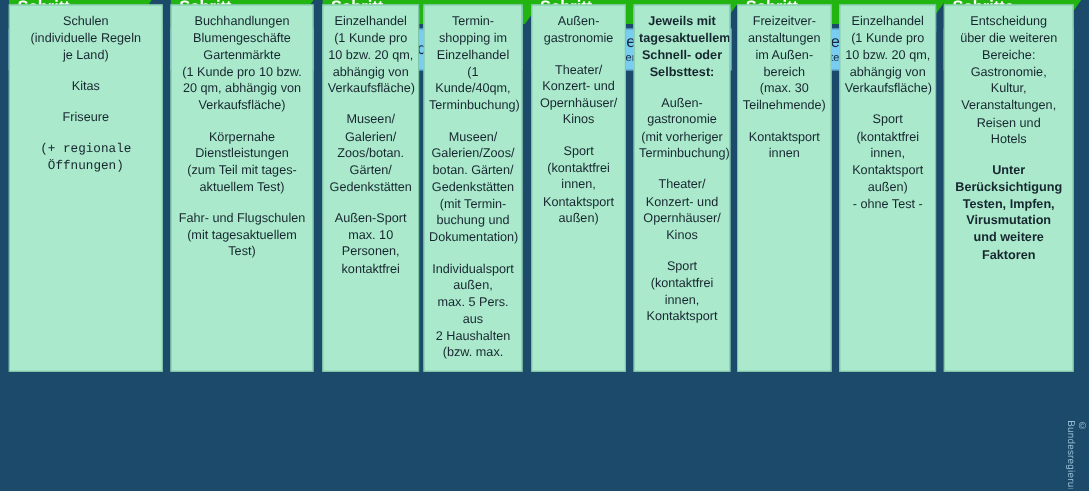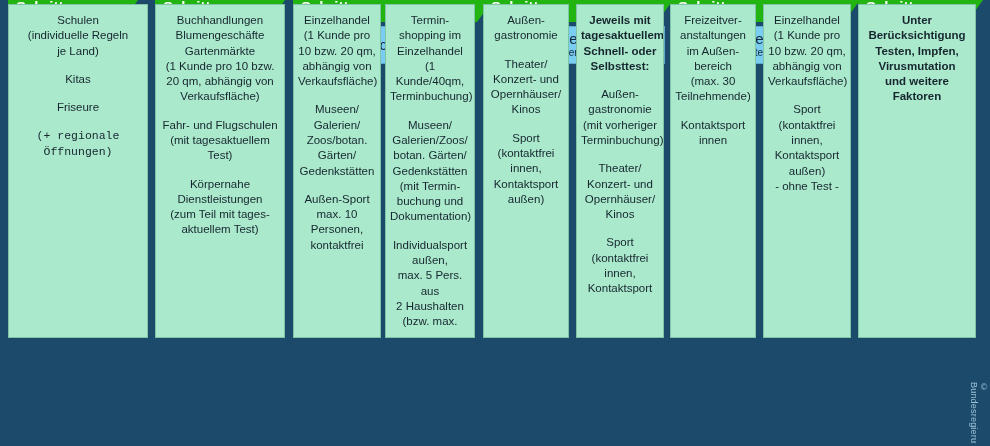--- a/index.html
+++ b/index.html
@@ -214,27 +214,27 @@
         <div class="blk" style="white-space: pre-line; font-family: Liberation Mono, monospace;">(+ regionale
 Öffnungen)</div>
       </div>
       <div class="panel" style="position: absolute; left: 155px; width: 130px; top: 4px;">
         <div class="blk" style="white-space: pre-line; text-align: center;">Buchhandlungen
 Blumengeschäfte
 Gartenmärkte
 (1 Kunde pro 10 bzw.
 20 qm, abhängig von
 Verkaufsfläche)</div>
-        <div class="blk" style="white-space: pre-line;">Fahr- und Flugschulen
-(mit tagesaktuellem
-Test)</div>
         <div class="blk" style="white-space: pre-line;">Körpernahe
 Dienstleistungen
 (zum Teil mit tages-
 aktuellem Test)</div>
+        <div class="blk" style="white-space: pre-line;">Fahr- und Flugschulen
+(mit tagesaktuellem
+Test)</div>
       </div>
       <div class="panel" style="position: absolute; left: 293px; width: 88px; top: 4px;">
         <div class="blk" style="white-space: pre-line;">Einzelhandel
 (1 Kunde pro
 10 bzw. 20 qm,
 abhängig von
 Verkaufsfläche)</div>
         <div class="blk" style="white-space: pre-line;">Museen/
 Galerien/
 Zoos/botan.
@@ -312,20 +312,28 @@
 abhängig von
 Verkaufsfläche)</div>
         <div class="blk" style="white-space: pre-line;">Sport
 (kontaktfrei
 innen,
 Kontaktsport
 außen)
 - ohne Test -</div>
       </div>
       <div class="panel" style="position: absolute; left: 858px; width: 118px; top: 4px;">
+        <div class="blk" style="white-space: pre-line;">Entscheidung
+über die weiteren
+Bereiche:
+Gastronomie,
+Kultur,
+Veranstaltungen,
+Reisen und
+Hotels</div>
         <div class="blk" style="white-space: pre-line; font-weight: bold;">Unter
 Berücksichtigung
 Testen, Impfen,
 Virusmutation
 und weitere
 Faktoren</div>
       </div>
     </div>
 
   <div class="copyright">© Bundesregierung</div>

